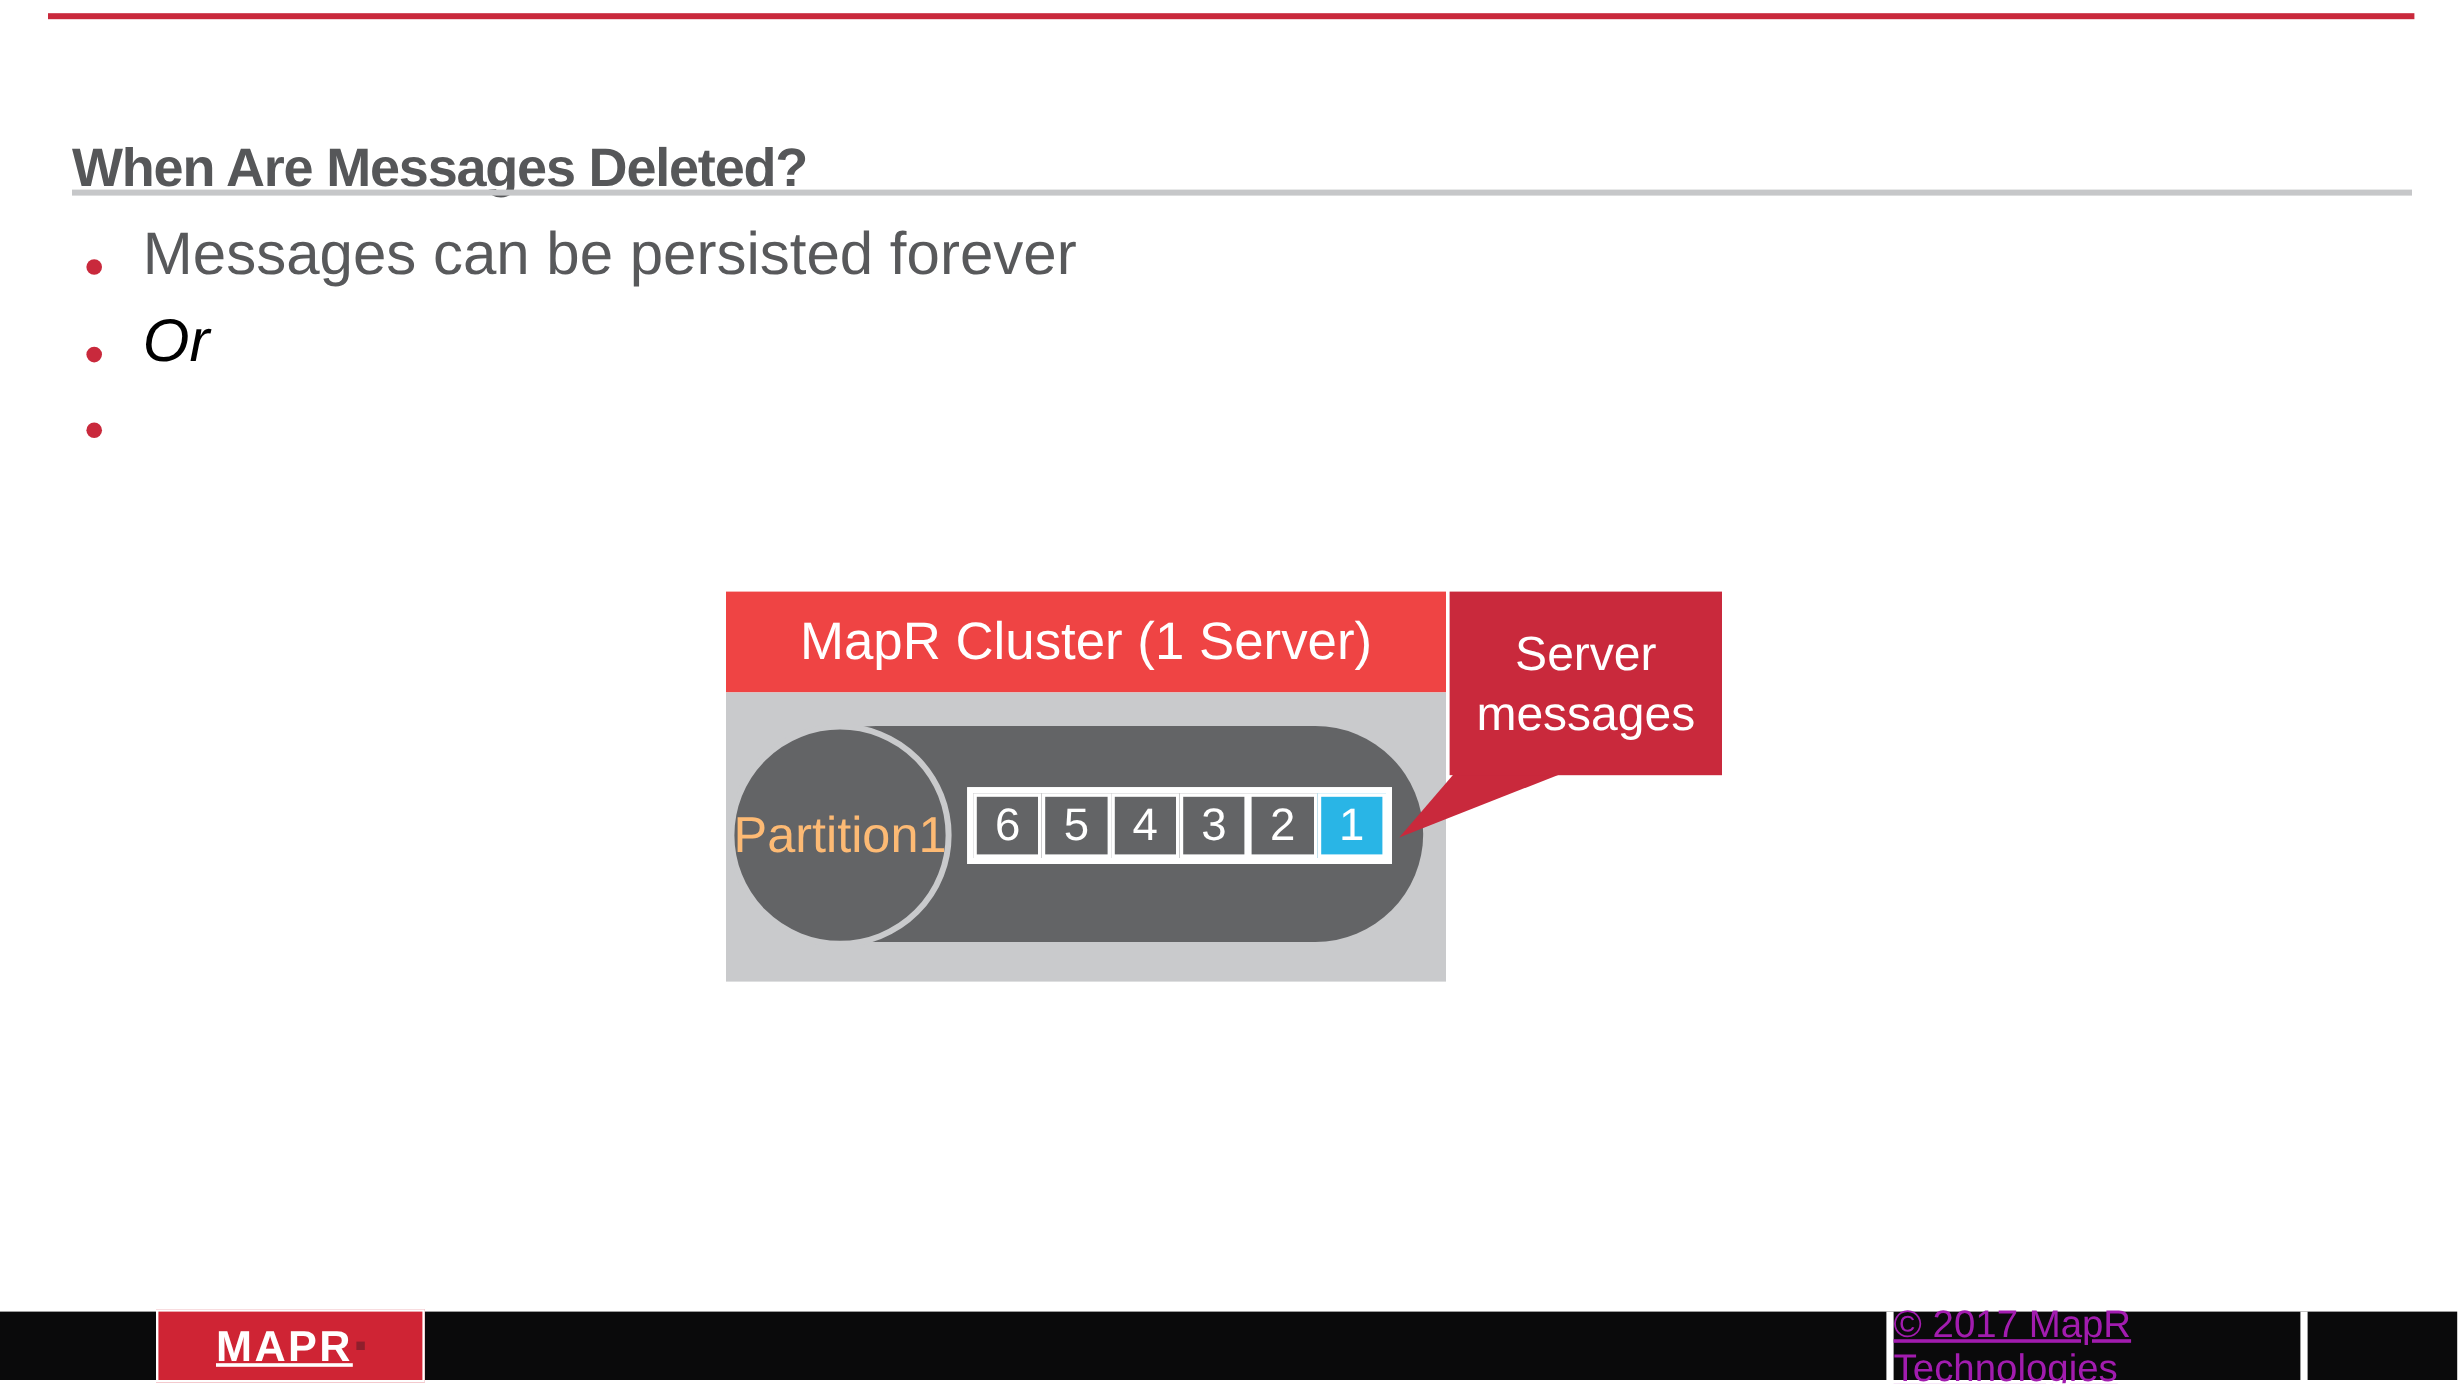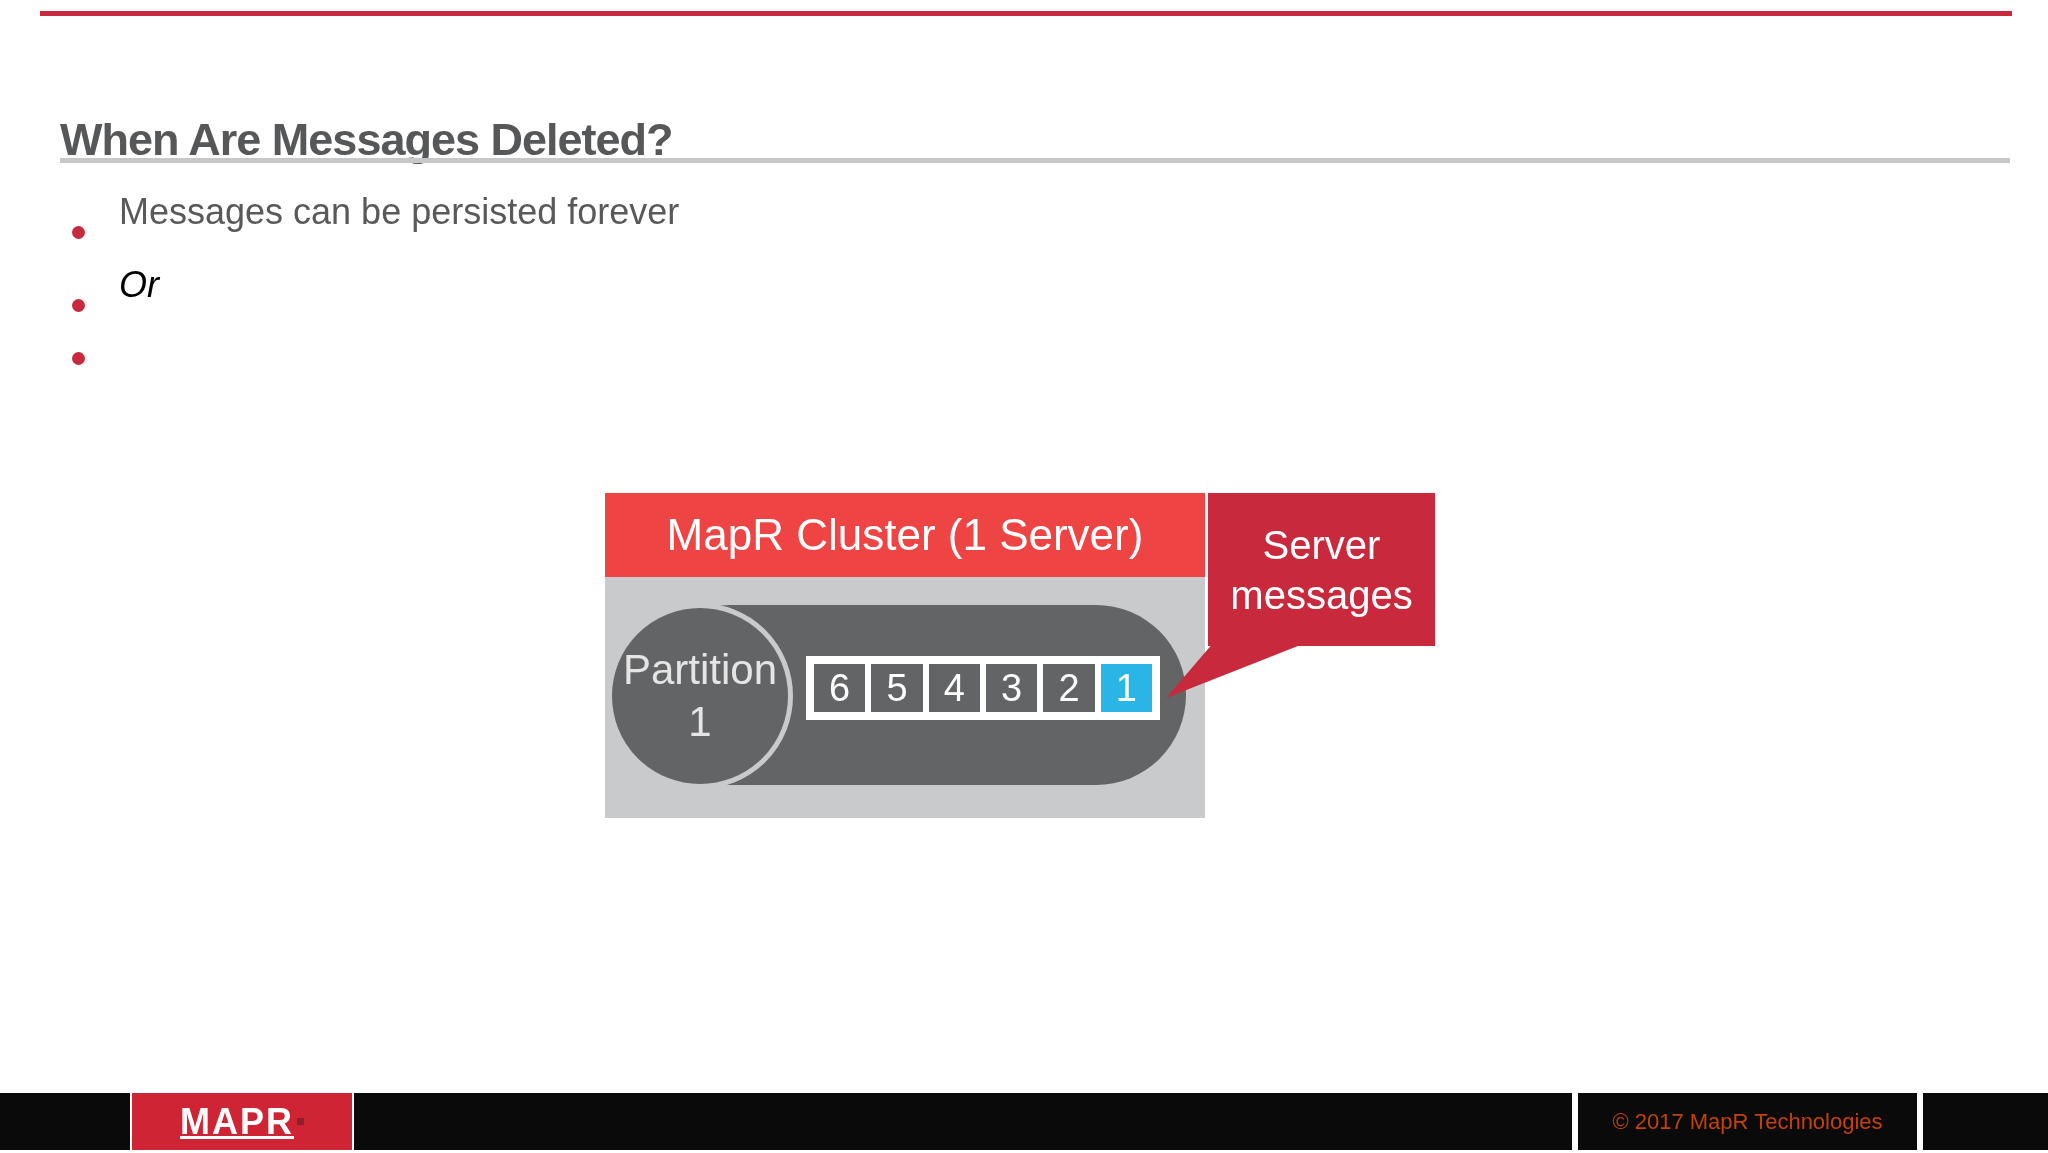--- a/index.html
+++ b/index.html
@@ -15,39 +15,39 @@
   
   .title{
     position:absolute;left:60px;top:76px;width:1900px;
     font-size:45px;font-weight:bold;color:#565759;line-height:64px;
     letter-spacing:-1px;
     margin-top:32px;
   }
   .title-rule{position:absolute;left:60px;top:158px;width:1950px;height:5px;background:#c6c7c9;}
   
   .bullets{position:absolute;left:60px;top:184px;width:1800px;margin:0;padding:0;list-style:none;}
-  .bullets li{display:flex;align-items:flex-end;margin:0 0 18px 0;font-size:36px;line-height:55px;color:#58595b;}
+  .bullets li{display:flex;align-items:center;margin:0 0 18px 0;font-size:50px;line-height:55px;color:#58595b;}
   .bullets li .dot{flex:0 0 auto;width:13px;height:13px;border-radius:50%;background:#c9293c;margin:22px 34px 0 12px;}
   .bullets li.em{color:#000000;font-style:italic;}
   
   .cluster-header{
     position:absolute;left:605px;top:493px;width:600px;height:84px;
     background:#ef4444;color:#ffffff;font-size:44px;
     display:flex;align-items:center;justify-content:center;
   }
   .cluster-body{position:absolute;left:605px;top:577px;width:600px;height:241px;background:#c9cacc;}
   .partition-pill{
     position:absolute;left:640px;top:605px;width:546px;height:180px;
     background:#636466;border-radius:90px;
   }
   .partition-circle{
     position:absolute;left:607px;top:603px;width:176px;height:176px;
     background:#636466;border:5px solid #c9cacc;border-radius:50%;
-    display:flex;flex-direction:column;align-items:center;justify-content:center;
-    color:#e5e5e5;font-size:42px;line-height:52px;text-align:center;
+    display:flex;flex-direction:row;align-items:center;justify-content:center;
+    color:#fdba74;font-size:42px;line-height:52px;text-align:center;
   }
   .msg-row{
     position:absolute;left:806px;top:656px;width:354px;height:64px;
     display:flex;border:5px solid #ffffff;box-sizing:border-box;background:#ffffff;
   }
   .msg-cell{
     flex:1 1 0;border:3px solid #ffffff;box-sizing:border-box;background:#636466;
     display:flex;align-items:center;justify-content:center;
     color:#ffffff;font-size:38px;
   }
@@ -68,21 +68,21 @@
   .footer-logo .logo-text{
     color:#ffffff;font-size:36px;font-weight:bold;letter-spacing:2px;line-height:36px;text-decoration:underline;
   }
   .footer-logo .logo-dot{display:inline-block;width:7px;height:7px;background:#8f1f2c;margin-left:3px;}
   .footer-divider{position:absolute;top:1093px;width:6px;height:57px;background:#ffffff;}
   .footer-divider.d1{left:1572px;}
   .footer-divider.d2{left:1917px;}
   .footer-copy{
     position:absolute;left:1578px;top:1093px;width:339px;height:57px;
     display:flex;align-items:center;justify-content:center;
-    color:#c2410c;font-size:22px;
+    color:#a21caf;font-size:32px;text-decoration:underline;
   }
 </style>
 </head>
 <body>
 
 <div class="slide">
 
   <div class="top-accent"></div>
 
   <div class="title">When Are Messages Deleted?</div>

